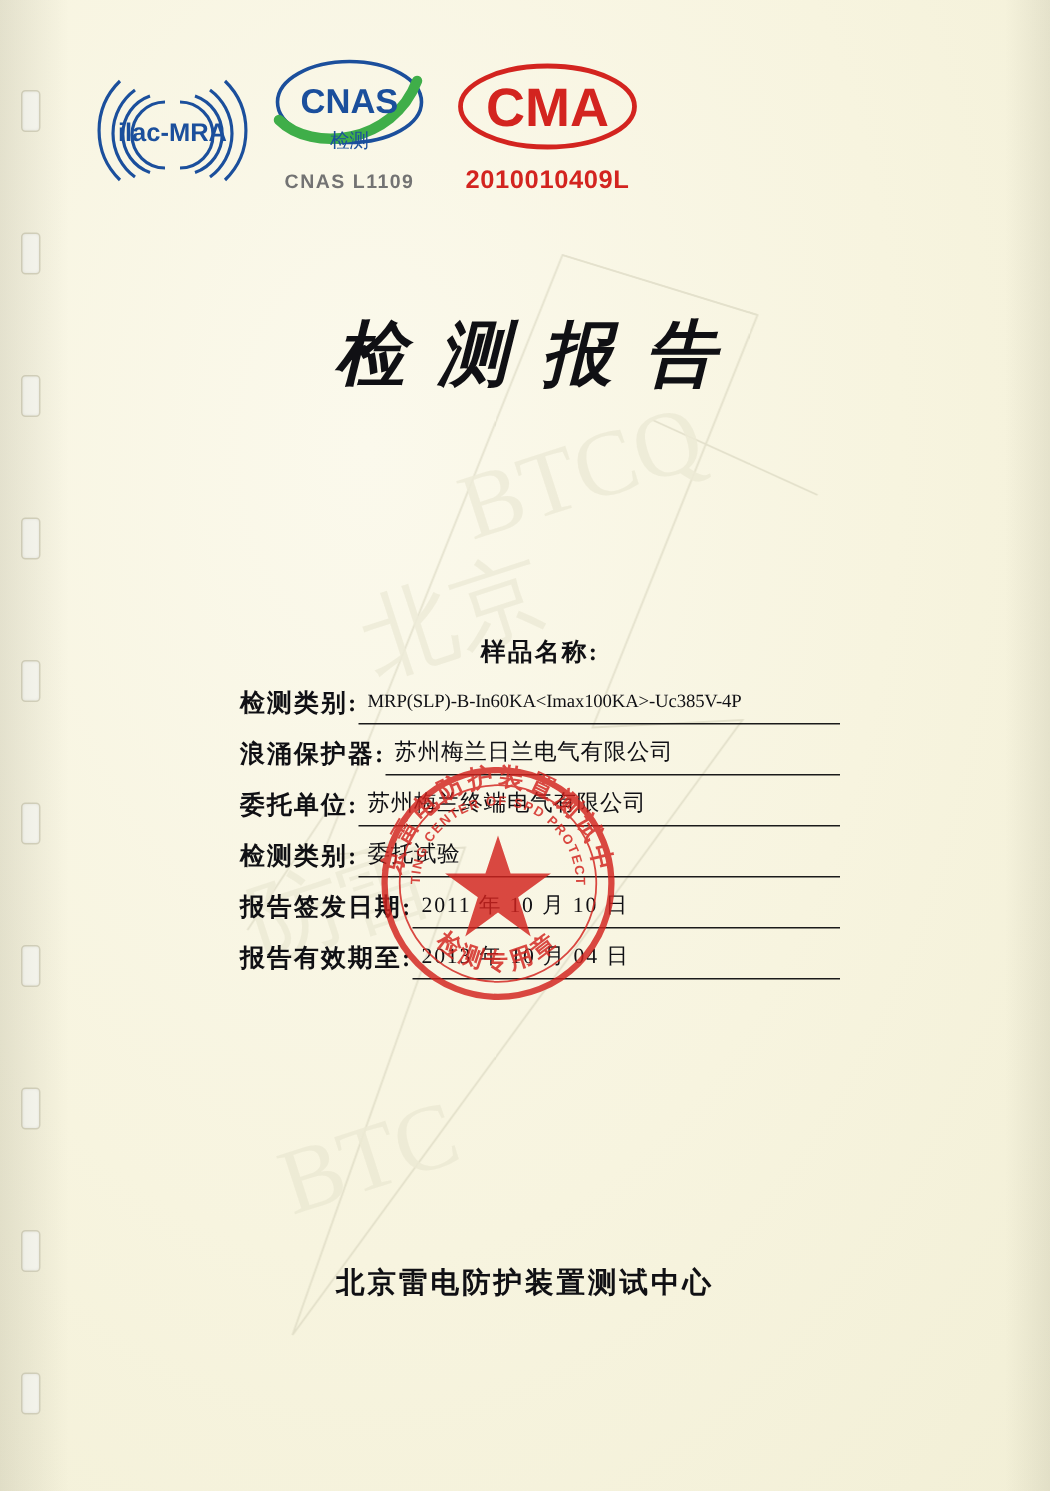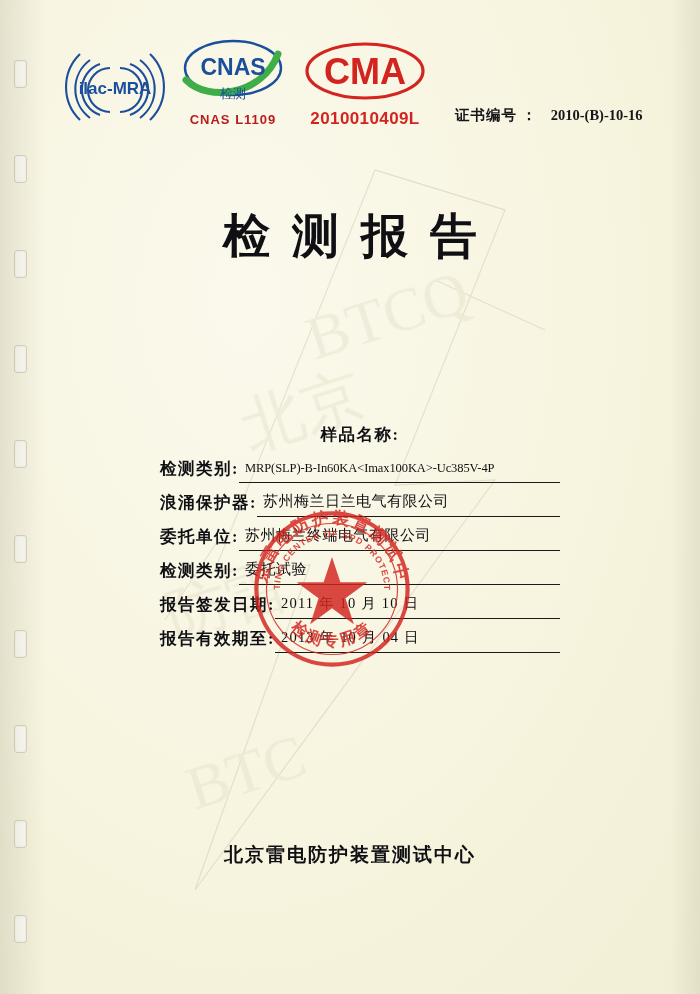--- a/index.html
+++ b/index.html
@@ -61,21 +61,21 @@
     left: 118px;
     top: 2px;
     width: 110px;
     height: 100px;
     text-align: center;
   }
   .cnas-text {
     font-family: "Liberation Sans", sans-serif;
     font-size: 13px;
     letter-spacing: 1px;
-    color: #b91c1c;
+    color: #737373;
     font-weight: bold;
     margin-top: 2px;
   }
   .logo-cma {
     position: absolute;
     left: 230px;
     top: 6px;
     width: 150px;
     height: 92px;
     text-align: center;
@@ -107,20 +107,21 @@
     top: 205px;
     left: 0;
     width: 700px;
     text-align: center;
     font-size: 47px;
     font-weight: bold;
     letter-spacing: 22px;
     text-indent: 22px;
     color: #101014;
     font-family: "DejaVu Serif", "Liberation Serif", serif;
+    font-style: italic;
   }
 
   
   .fields {
     position: absolute;
     top: 415px;
     left: 160px;
     width: 400px;
   }
   .field-row {
@@ -266,24 +267,20 @@
     </div>
 
     <div class="logo-cma">
       <svg width="150" height="64" viewBox="0 0 150 64">
         <ellipse cx="75" cy="31" rx="58" ry="27" fill="none" stroke="#d3241f" stroke-width="3.2"></ellipse>
         <text x="75" y="44" text-anchor="middle" font-family="Liberation Sans, sans-serif" font-size="36" font-weight="bold" fill="#d3241f">CMA</text>
       </svg>
       <div class="cma-number">2010010409L</div>
     </div>
 
-    <div class="cert-no">
-      <span class="label">证书编号 ：</span>
-      <span class="val">2010-(B)-10-16</span>
-    </div>
   </div>
 
   <div class="title">检测报告</div>
 
   <div class="fields">
 
     <div class="field-row">
       <span class="field-label">样品名称:</span>
     </div>
 

